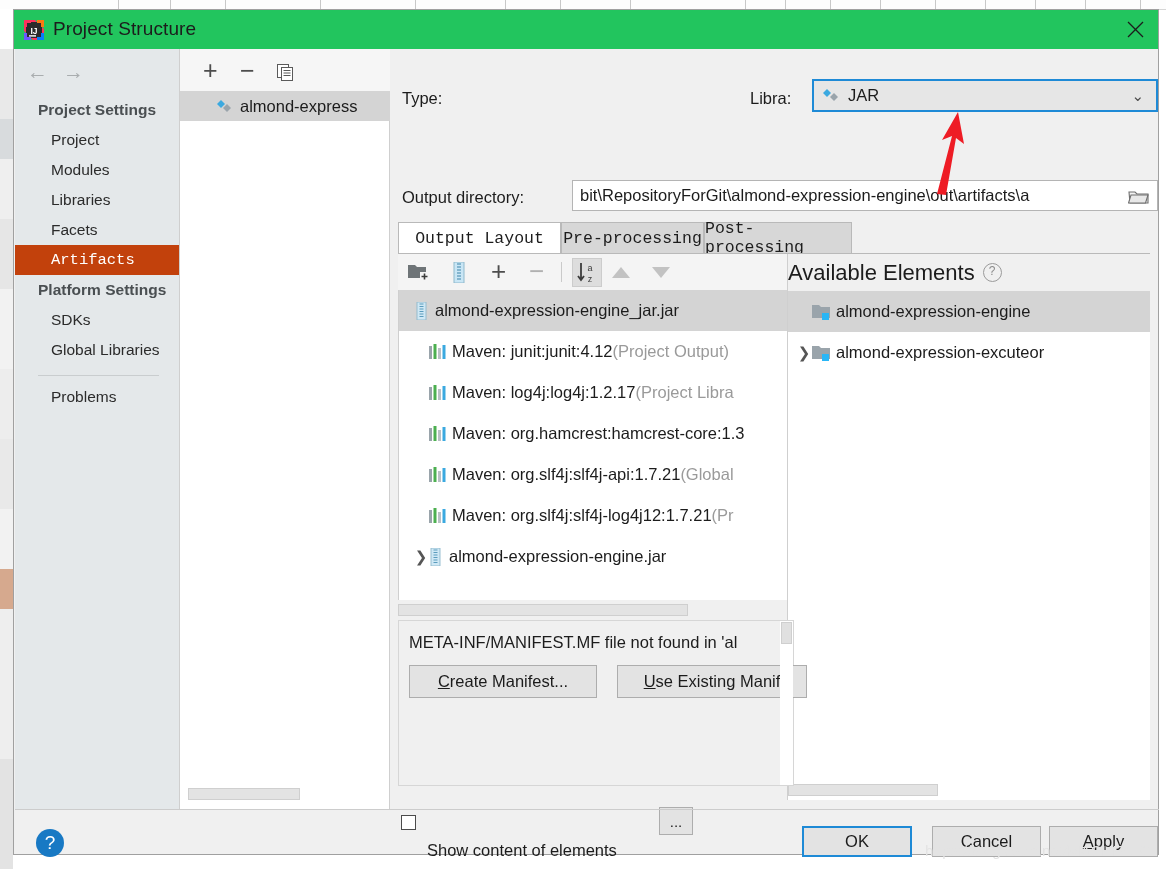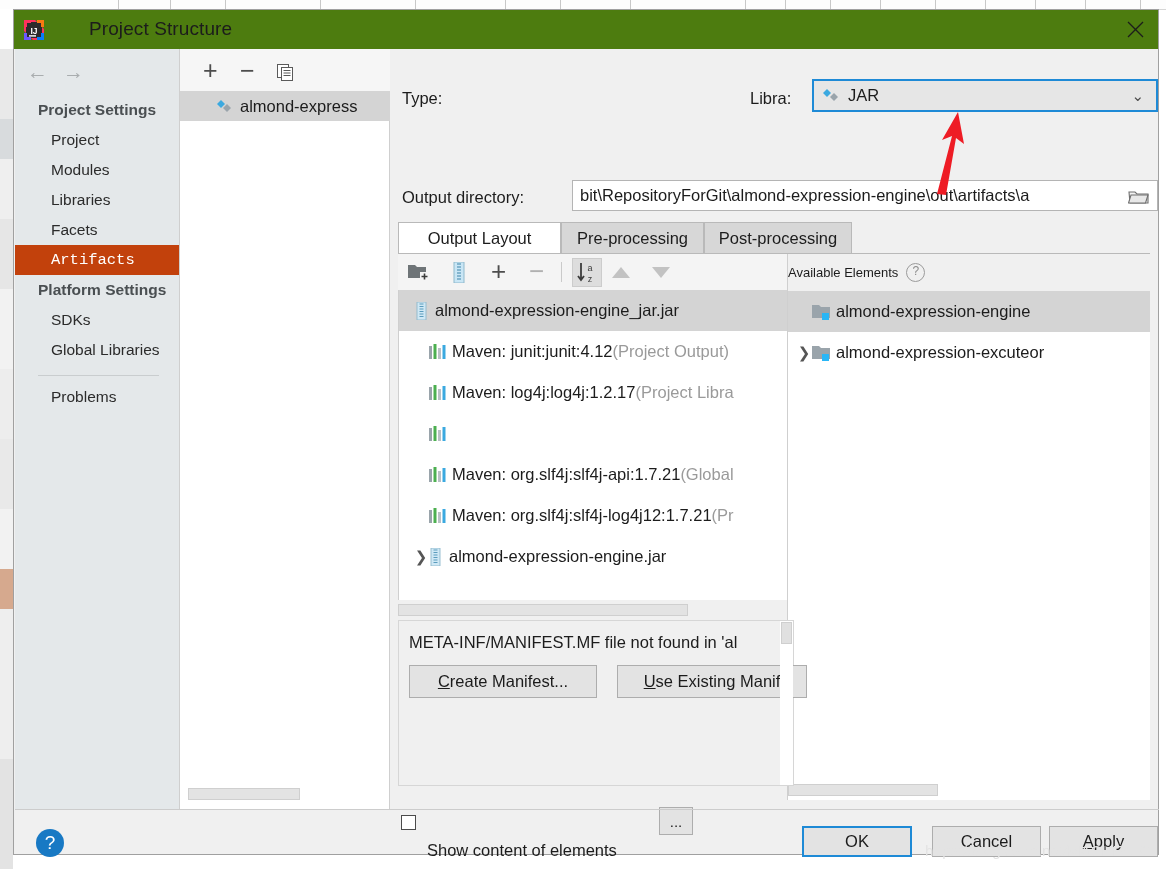--- a/index.html
+++ b/index.html
@@ -13,23 +13,23 @@
 
   
   .browser-strip{position:absolute;left:0;top:0;width:1166px;height:9px;background:#fdfdfd;border-bottom:1px solid #d6d6d6;}
   .browser-strip i{position:absolute;top:0;width:1px;height:9px;background:#c8c8c8;display:block;}
   .left-bleed{position:absolute;left:0;top:9px;width:13px;height:860px;background:#f1f1f1;overflow:hidden;}
   .left-bleed span{position:absolute;left:0;width:13px;display:block;}
 
   
   .dialog{position:absolute;left:13px;top:9px;width:1146px;height:846px;background:#f0f0f0;
           border:1px solid #a0a0a0;box-sizing:border-box;}
-  .titlebar{position:absolute;left:0;top:0;width:1144px;height:39px;background:#4d7c0f;}
+  .titlebar{position:absolute;left:0;top:0;width:1144px;height:39px;background:#22c55e;}
   .title-icon{position:absolute;left:10px;top:10px;width:20px;height:20px;}
-  .title-text{position:absolute;left:39px;top:8px;font-size:19px;color:#1c1c1c;letter-spacing:.1px;margin-left:36px;}
+  .title-text{position:absolute;left:39px;top:8px;font-size:19px;color:#1c1c1c;letter-spacing:.1px;}
   .close-btn{position:absolute;right:0;top:0;width:46px;height:39px;display:flex;align-items:center;justify-content:center;}
   .close-btn svg{display:block;}
 
   
   .nav{position:absolute;left:1px;top:39px;width:164px;height:760px;background:#e4e8ea;}
   .nav-arrows{position:absolute;left:0;top:0;width:164px;height:40px;}
   .nav-arrows .ar{position:absolute;top:12px;font-size:21px;color:#a9adaf;line-height:1;}
   .nav-list{position:absolute;left:0;top:46px;width:164px;}
   .nav-group{font-size:15.5px;font-weight:bold;color:#4a4f52;padding:6px 0 6px 23px;}
   .nav-item{font-size:15.5px;color:#2b2b2b;padding:6px 0 6px 36px;}
@@ -59,37 +59,37 @@
          display:flex;align-items:center;padding-left:8px;font-size:16.5px;color:#1c1c1c;}
   .combo .chev{position:absolute;right:12px;top:50%;transform:translateY(-50%);font-size:15px;color:#4a4a4a;}
   .outdir-btn{position:absolute;right:1px;top:1px;width:34px;height:28px;display:flex;align-items:center;justify-content:center;}
 
   .chk{position:absolute;width:15px;height:15px;border:1px solid #4b4b4b;background:#ffffff;box-sizing:border-box;}
   .chk-lbl{position:absolute;font-size:16.5px;color:#1c1c1c;}
 
   
   .tabs{position:absolute;left:8px;top:173px;height:32px;}
   .tab{position:absolute;top:0;height:32px;box-sizing:border-box;font-size:16.5px;color:#1c1c1c;
-       display:flex;align-items:center;justify-content:center;border:1px solid #b9b9b9;background:#d7d7d7;}
+       display:flex;align-items:center;justify-content:center;border:1px solid #b9b9b9;background:#d7d7d7;font-family:Liberation Mono, monospace;}
   .tab.active{background:#ffffff;border-bottom-color:#ffffff;}
   .tab-underline{position:absolute;left:8px;top:204px;width:752px;height:1px;background:#b9b9b9;}
 
   
   .ol-tb{position:absolute;left:8px;top:205px;width:396px;height:36px;background:#f4f4f4;border-bottom:1px solid #e3e3e3;}
   .ol-tb .ic{position:absolute;top:8px;}
   .sortbtn{position:absolute;left:174px;top:4px;width:30px;height:29px;background:#dddddd;border:1px solid #cccccc;box-sizing:border-box;}
   .ol-sep{position:absolute;left:163px;top:8px;width:1px;height:20px;background:#cacaca;}
 
   
   .tree-left{position:absolute;left:8px;top:241px;width:396px;height:310px;background:#ffffff;
              border-left:1px solid #cfcfcf;box-sizing:border-box;overflow:hidden;}
   .tree-right{position:absolute;left:397px;top:205px;width:363px;height:546px;background:#ffffff;
               border-left:1px solid #cfcfcf;box-sizing:border-box;overflow:hidden;}
   .av-head{position:absolute;left:0;top:0;width:362px;height:37px;background:#f0f0f0;display:flex;align-items:center;padding-left:0;}
-  .av-head .t{font-size:13px;color:#1c1c1c;}
+  .av-head .t{font-size:22px;color:#1c1c1c;}
   .qmark{display:inline-block;width:17px;height:17px;border:1.5px solid #9b9b9b;border-radius:50%;
          font-size:12px;color:#8b8b8b;text-align:center;line-height:15px;margin-left:8px;}
 
   .trow{position:relative;height:41px;display:flex;align-items:center;white-space:nowrap;font-size:16.5px;color:#1c1c1c;}
   .trow.sel{background:#d4d4d4;}
   .trow .dim{color:#9a9a9a;}
   .twist{width:16px;flex:none;font-size:15px;color:#555;text-align:center;}
   .jar-ico{width:13px;height:18px;flex:none;margin-right:7px;}
   .lib-ico{width:17px;height:15px;flex:none;margin-right:6px;}
   .fold-ico{width:20px;height:16px;flex:none;margin-right:4px;}
@@ -350,20 +350,21 @@
             <span class="dim"> (Project Libra</span>
           </div>
           <div class="trow">
             <span class="twist" style="margin-left:14px"></span>
             <span class="lib-ico"><svg width="17" height="15" viewBox="0 0 17 15">
 <rect x="0" y="2" width="3" height="13" fill="#9aa4ab"></rect>
                 <rect x="4.5" y="0" width="3" height="15" fill="#4caf50"></rect>
 <rect x="9" y="4" width="3" height="11" fill="#b9c0c5"></rect>
                 <rect x="13.5" y="1" width="3" height="14" fill="#3ba9e0"></rect>
               </svg></span>
+            <span>Maven: org.hamcrest:hamcrest-core:1.3</span>
           </div>
           <div class="trow">
             <span class="twist" style="margin-left:14px"></span>
             <span class="lib-ico"><svg width="17" height="15" viewBox="0 0 17 15">
 <rect x="0" y="2" width="3" height="13" fill="#9aa4ab"></rect>
                 <rect x="4.5" y="0" width="3" height="15" fill="#4caf50"></rect>
 <rect x="9" y="4" width="3" height="11" fill="#b9c0c5"></rect>
                 <rect x="13.5" y="1" width="3" height="14" fill="#3ba9e0"></rect>
               </svg></span>
             <span>Maven: org.slf4j:slf4j-api:1.7.21</span>

